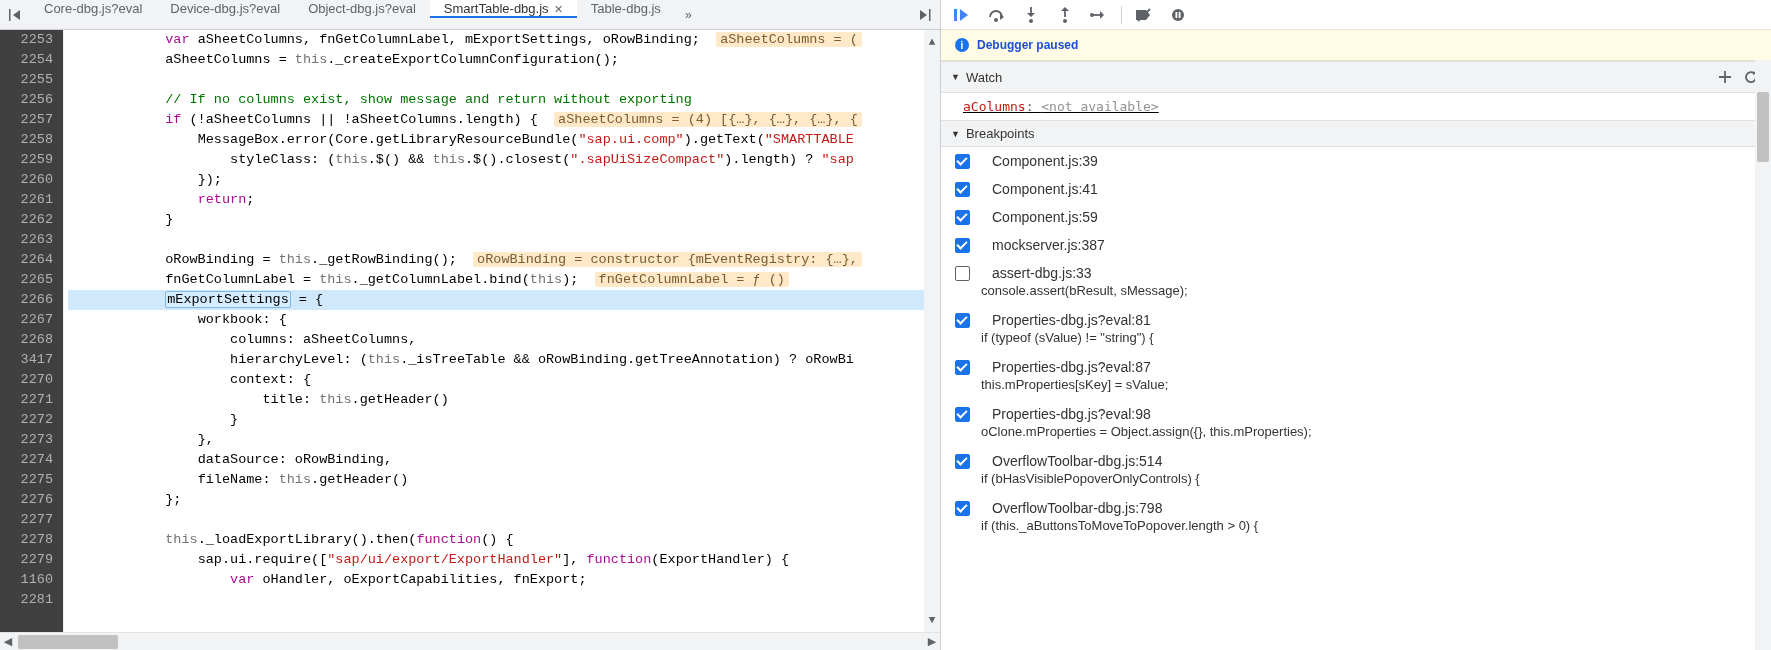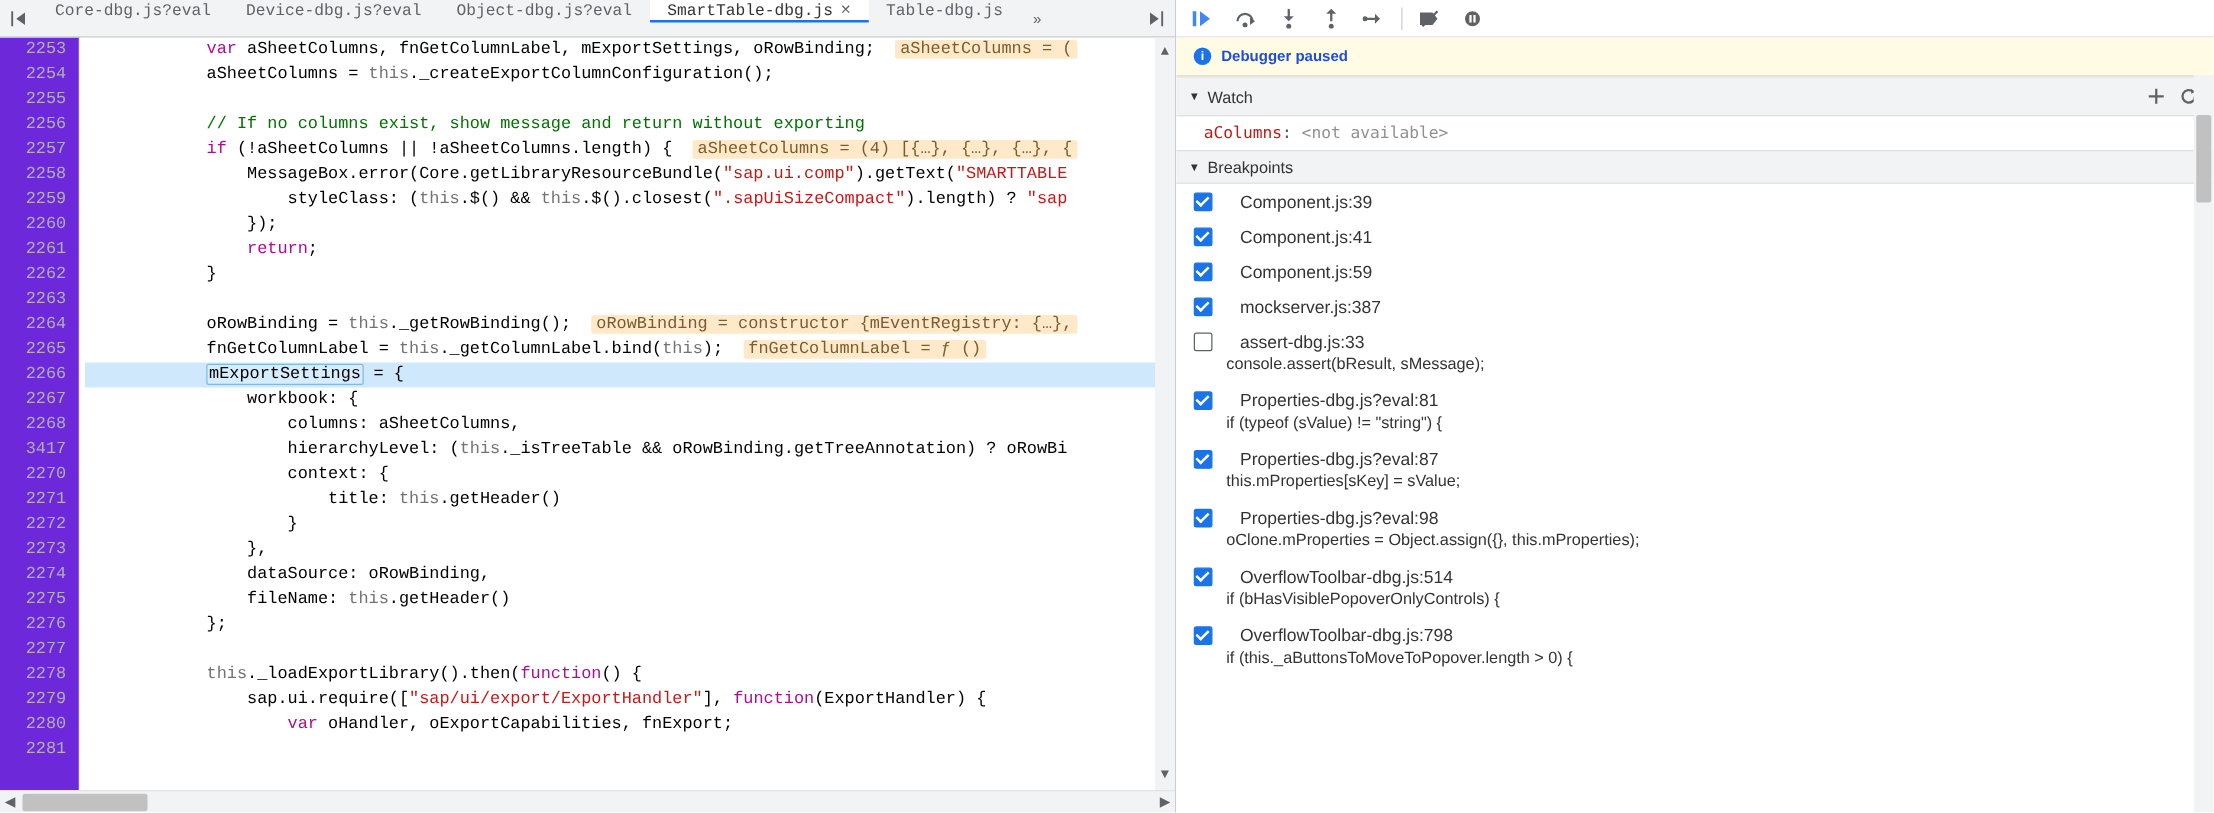--- a/index.html
+++ b/index.html
@@ -50,21 +50,20 @@
   padding: 0 14px;
   display: flex;
   align-items: center;
   gap: 6px;
   color: #5f6368;
   font-size: 13px;
   cursor: pointer;
   border-right: 0;
   position: relative;
   height: 17px;
-  font-family: Liberation Mono, monospace;
 }
 .tab.active {
   background: #fff;
   color: #333;
 }
 .tab.active::after {
   content: "";
   position: absolute;
   bottom: -1px;
   left: 0;
@@ -100,21 +99,21 @@
   font-family: Consolas, "Courier New", monospace;
   font-size: 13.5px;
   line-height: 20px;
   position: relative;
 }
 .gutter {
   width: 64px;
   padding-right: 10px;
   text-align: right;
   color: #b0b0b0;
-  background: #6d28d9;
+  background: #404040;
   border-right: 1px solid #eee;
   user-select: none;
 }
 .gutter .ln { height: 20px; }
 .code {
   flex: 1;
   white-space: pre;
   padding-left: 4px;
   overflow: hidden;
   position: relative;
@@ -239,20 +238,21 @@
   width:20px; height:20px;
   display:flex;align-items:center;justify-content:center;
   color:#5f6368;
   cursor:pointer;
 }
 
 .watch-row {
   padding: 6px 22px;
   font-family: Consolas, monospace;
   font-size: 13px;
+  text-decoration: underline;
 }
 .watch-name { color:#c41a16; }
 .watch-val { color:#919191; }
 
 .bp-list {
   overflow-y:auto;
 }
 .bp-item {
   padding: 6px 14px 6px 14px;
   border-bottom: 0;
@@ -375,21 +375,21 @@
           <div class="ln">2270</div>
           <div class="ln">2271</div>
           <div class="ln">2272</div>
           <div class="ln">2273</div>
           <div class="ln">2274</div>
           <div class="ln">2275</div>
           <div class="ln">2276</div>
           <div class="ln">2277</div>
           <div class="ln">2278</div>
           <div class="ln">2279</div>
-          <div class="ln">2280</div>
+          <div class="ln">1160</div>
           <div class="ln">2281</div>
         </div>
       <div class="code" id="code"><div class="line"><span>            </span><span class="tk-kw">var</span><span> aSheetColumns, fnGetColumnLabel, mExportSettings, oRowBinding;  </span><span class="inlay">aSheetColumns = (</span></div><div class="line"><span>            </span><span>aSheetColumns = </span><span class="tk-this">this</span><span>._createExportColumnConfiguration();</span></div><div class="line"></div><div class="line"><span>            </span><span class="tk-comment">// If no columns exist, show message and return without exporting</span></div><div class="line"><span>            </span><span class="tk-kw">if</span><span> (!aSheetColumns || !aSheetColumns.length) {  </span><span class="inlay">aSheetColumns = (4) [{…}, {…}, {…}, {</span></div><div class="line"><span>                </span><span>MessageBox.error(Core.getLibraryResourceBundle(</span><span class="tk-str">"sap.ui.comp"</span><span>).getText(</span><span class="tk-str">"SMARTTABLE</span></div><div class="line"><span>                    </span><span>styleClass: (</span><span class="tk-this">this</span><span>.$() &amp;&amp; </span><span class="tk-this">this</span><span>.$().closest(</span><span class="tk-str">".sapUiSizeCompact"</span><span>).length) ? </span><span class="tk-str">"sap</span></div><div class="line"><span>                </span><span>});</span></div><div class="line"><span>                </span><span class="tk-kw">return</span><span>;</span></div><div class="line"><span>            </span><span>}</span></div><div class="line"></div><div class="line"><span>            </span><span>oRowBinding = </span><span class="tk-this">this</span><span>._getRowBinding();  </span><span class="inlay">oRowBinding = constructor {mEventRegistry: {…},</span></div><div class="line"><span>            </span><span>fnGetColumnLabel = </span><span class="tk-this">this</span><span>._getColumnLabel.bind(</span><span class="tk-this">this</span><span>);  </span><span class="inlay">fnGetColumnLabel = ƒ ()</span></div><div class="line hl-line"><span>            </span><span class="hl-token">mExportSettings</span><span> = {</span></div><div class="line"><span>                </span><span>workbook: {</span></div><div class="line"><span>                    </span><span>columns: aSheetColumns,</span></div><div class="line"><span>                    </span><span>hierarchyLevel: (</span><span class="tk-this">this</span><span>._isTreeTable &amp;&amp; oRowBinding.getTreeAnnotation) ? oRowBi</span></div><div class="line"><span>                    </span><span>context: {</span></div><div class="line"><span>                        </span><span>title: </span><span class="tk-this">this</span><span>.getHeader()</span></div><div class="line"><span>                    </span><span>}</span></div><div class="line"><span>                </span><span>},</span></div><div class="line"><span>                </span><span>dataSource: oRowBinding,</span></div><div class="line"><span>                </span><span>fileName: </span><span class="tk-this">this</span><span>.getHeader()</span></div><div class="line"><span>            </span><span>};</span></div><div class="line"></div><div class="line"><span>            </span><span class="tk-this">this</span><span>._loadExportLibrary().then(</span><span class="tk-kw">function</span><span>() {</span></div><div class="line"><span>                </span><span>sap.ui.require([</span><span class="tk-str">"sap/ui/export/ExportHandler"</span><span>], </span><span class="tk-kw">function</span><span>(ExportHandler) {</span></div><div class="line"><span>                    </span><span class="tk-kw">var</span><span> oHandler, oExportCapabilities, fnExport;</span></div><div class="line"></div></div>
       <div class="code-vscroll">
         <div class="arrow">▲</div>
         <div class="arrow">▼</div>
       </div>
     </div>
     <div class="hscroll">
       <div class="arrow">◀</div>

